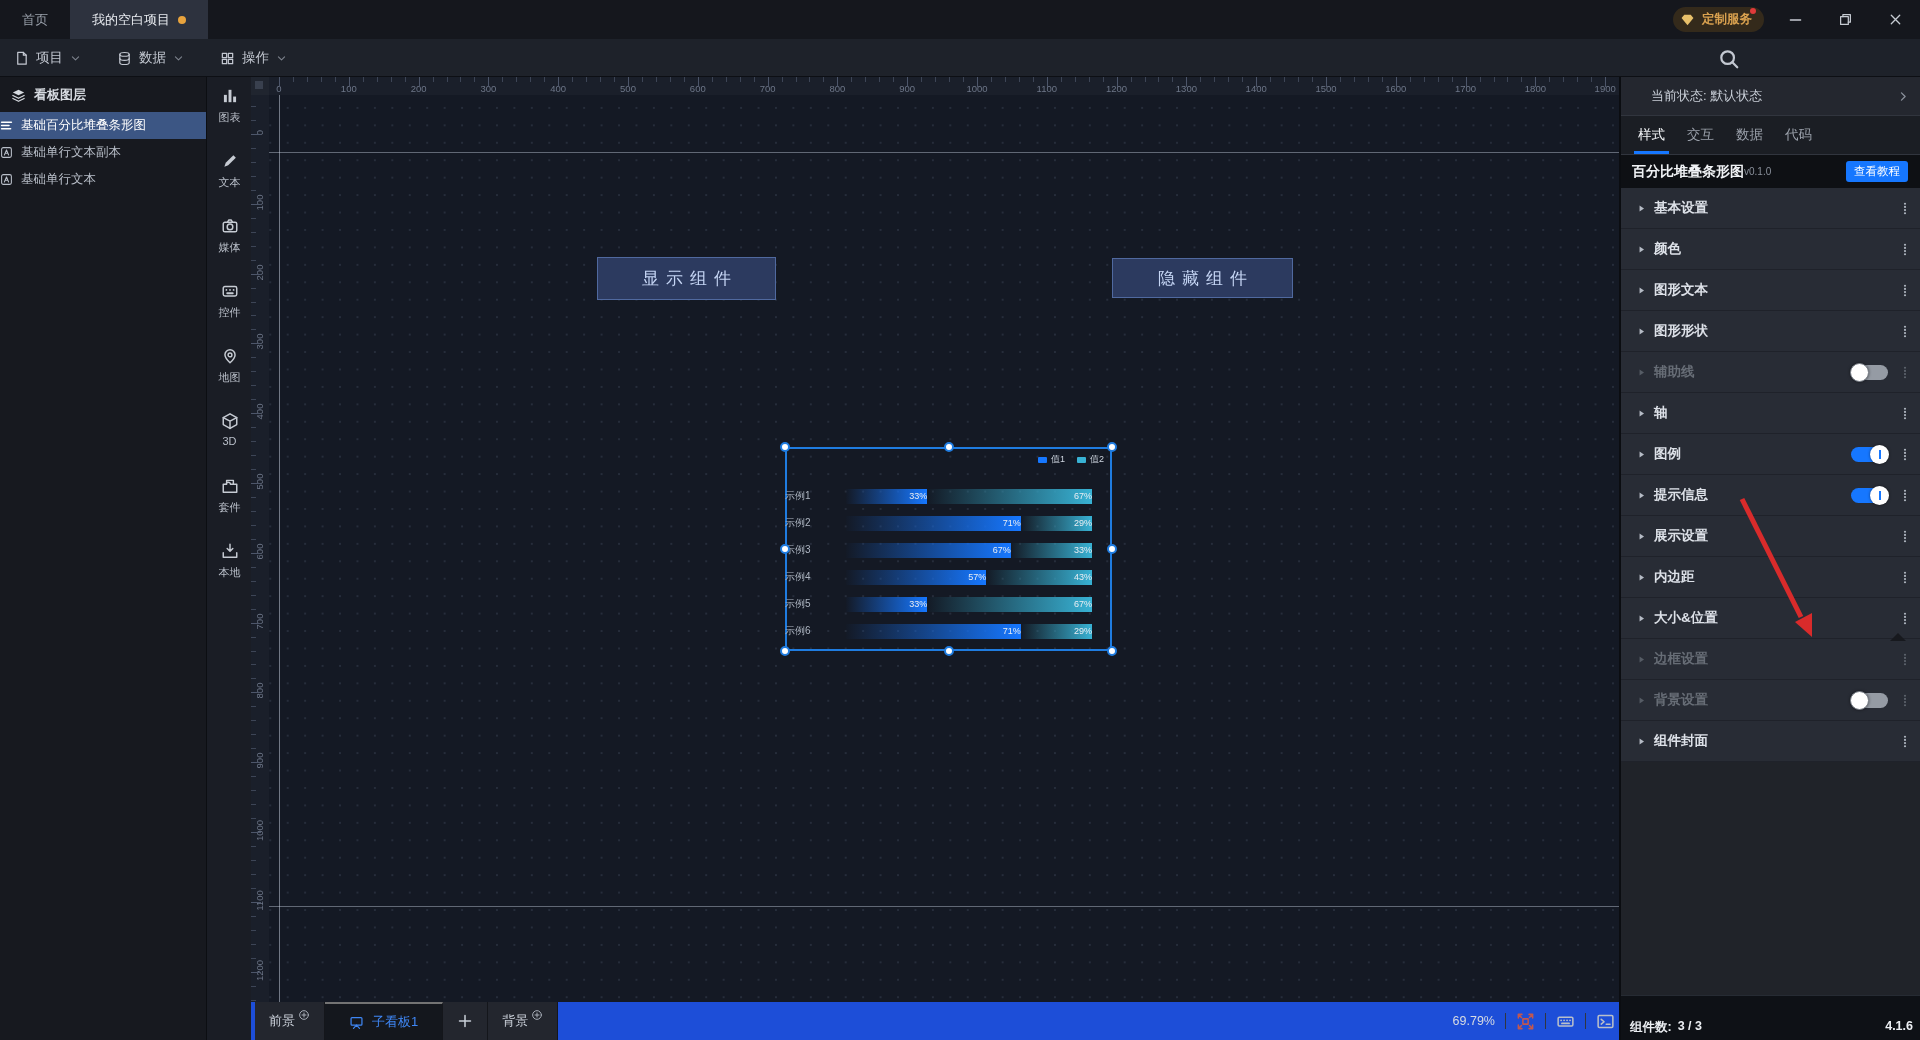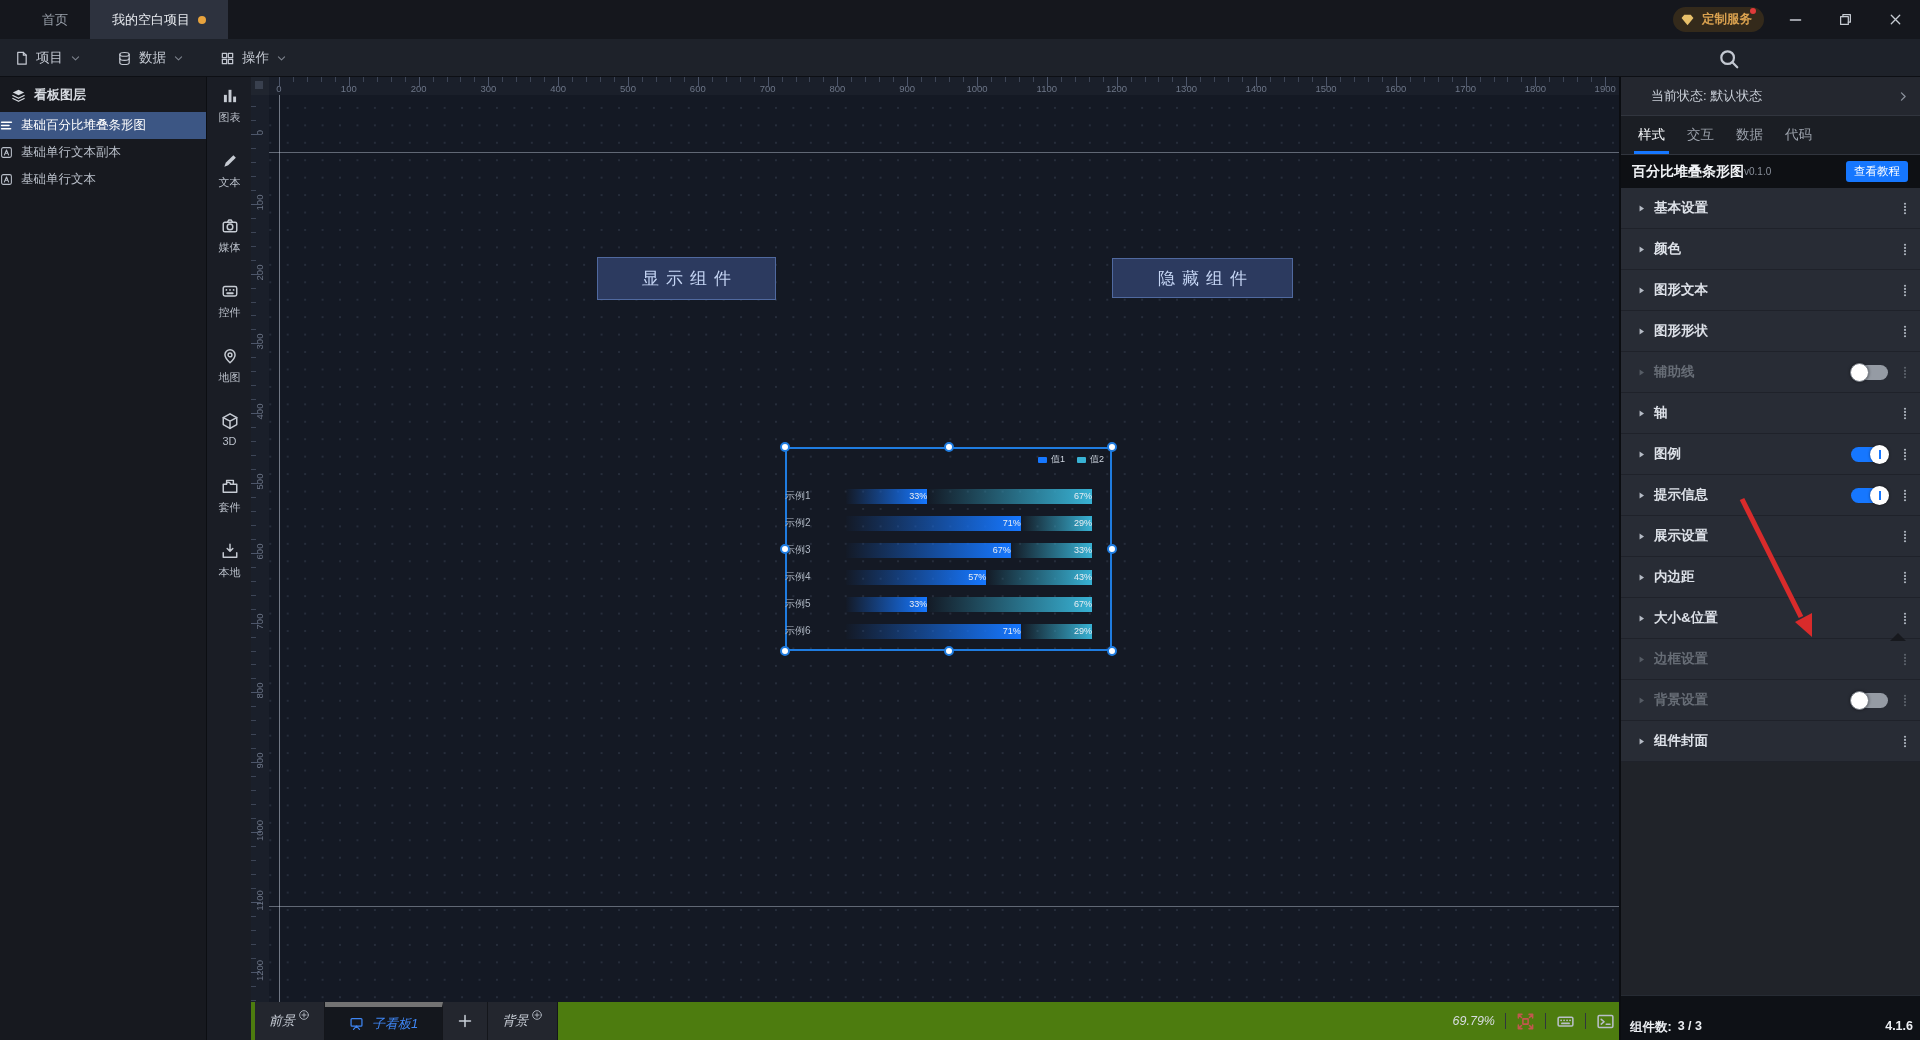--- a/index.html
+++ b/index.html
@@ -5,21 +5,21 @@
   * { margin:0; padding:0; box-sizing:border-box; }
   html,body { width:1920px; height:1040px; background:#0c0e12; overflow:hidden;
               font-family:"Liberation Sans","DejaVu Sans",sans-serif; }
   #app { position:relative; width:1920px; height:1040px; background:#14171d; }
   .icon { display:inline-flex; align-items:center; justify-content:center; }
   .icon svg { width:100%; height:100%; stroke:currentColor; fill:none; stroke-width:1.3;
               stroke-linecap:round; stroke-linejoin:round; }
 
   
   #topbar { position:absolute; left:0; top:0; width:1920px; height:39px; background:#15171d; }
-  #tabs { position:absolute; left:0; top:0; height:39px; display:flex;padding-left:20px; }
+  #tabs { position:absolute; left:0; top:0; height:39px; display:flex; }
   .wtab { height:39px; padding:0 22px; display:flex; align-items:center; gap:8px;
           color:#9aa1ab; font-size:13px; cursor:pointer; }
   .wtab.active { background:#2d323e; color:#e8ebf0; }
   .wtab .dot { width:8px; height:8px; border-radius:50%; background:#e8a33d; }
   #newtab { position:absolute; left:205px; top:9px; width:22px; height:22px; color:#8a919c; }
   #badge { position:absolute; left:1673px; top:7px; height:25px; display:flex; align-items:center;
            gap:6px; padding:0 12px 0 6px; background:#342a1b; border-radius:13px; color:#d9a14f;
            font-size:12.5px; font-weight:bold; }
   #badge .gem { width:17px; height:17px; color:#e8c06a; }
   #badge .notif { position:absolute; right:8px; top:1px; width:6px; height:6px;
@@ -151,26 +151,26 @@
   .toggle.off .knob { left:-1px; border:1px solid #777d86; }
   .toggle.on .knob::after { content:""; position:absolute; left:9px; top:5px; width:2px; height:9px;
                             background:#1677ff; }
   #panel-status { position:absolute; left:0; bottom:0; width:301px; height:45px; background:#0e1116;
                   border-top:1px solid #262b33; color:#eceff3; font-weight:bold; font-size:12.5px; }
   .st-line { position:absolute; left:9px; right:9px; display:flex; justify-content:space-between; }
   #st1 { top:5px; } #st2 { top:23px; }
   .st-left { display:flex; gap:6px; }
 
   
-  #bottombar { position:absolute; left:251px; top:1002px; width:1368px; height:38px; background:#4d7c0f;font-style:italic; }
+  #bottombar { position:absolute; left:251px; top:1002px; width:1368px; height:38px; background:#1d4ed8; }
   #bb-tabs { position:absolute; left:4px; top:0; height:38px; display:flex; }
   .bb-cell { height:38px; display:flex; align-items:center; padding:0 14px; background:#23262e;
              color:#c9cfd8; font-size:13px; gap:3px; cursor:pointer; border-right:1px solid #14161b; }
   .bb-cell .cplus { width:12px; height:12px; color:#aab0ba; position:relative; top:-6px; }
-  .bb-cell.active-board { background:#14171d; color:#3f87f5; border-top:5px solid #737373;
+  .bb-cell.active-board { background:#14171d; color:#3f87f5; border-top:2px solid #737373;
                           padding:0 24px; gap:8px; }
   .bb-cell.active-board .icon { width:15px; height:15px; }
   #bb-right { position:absolute; right:4px; top:0; height:38px; display:flex; align-items:center; gap:10px; }
   #zoom-pct { color:#d7dbe1; font-size:12.5px; }
   .bb-icon { width:19px; height:19px; color:#b9bfc9; }
   .bb-div { width:1px; height:16px; background:#31353e; }
   #fit-icon { color:#c2574f; }
 
   
   #overlay { position:absolute; inset:0; pointer-events:none; z-index:50; }

